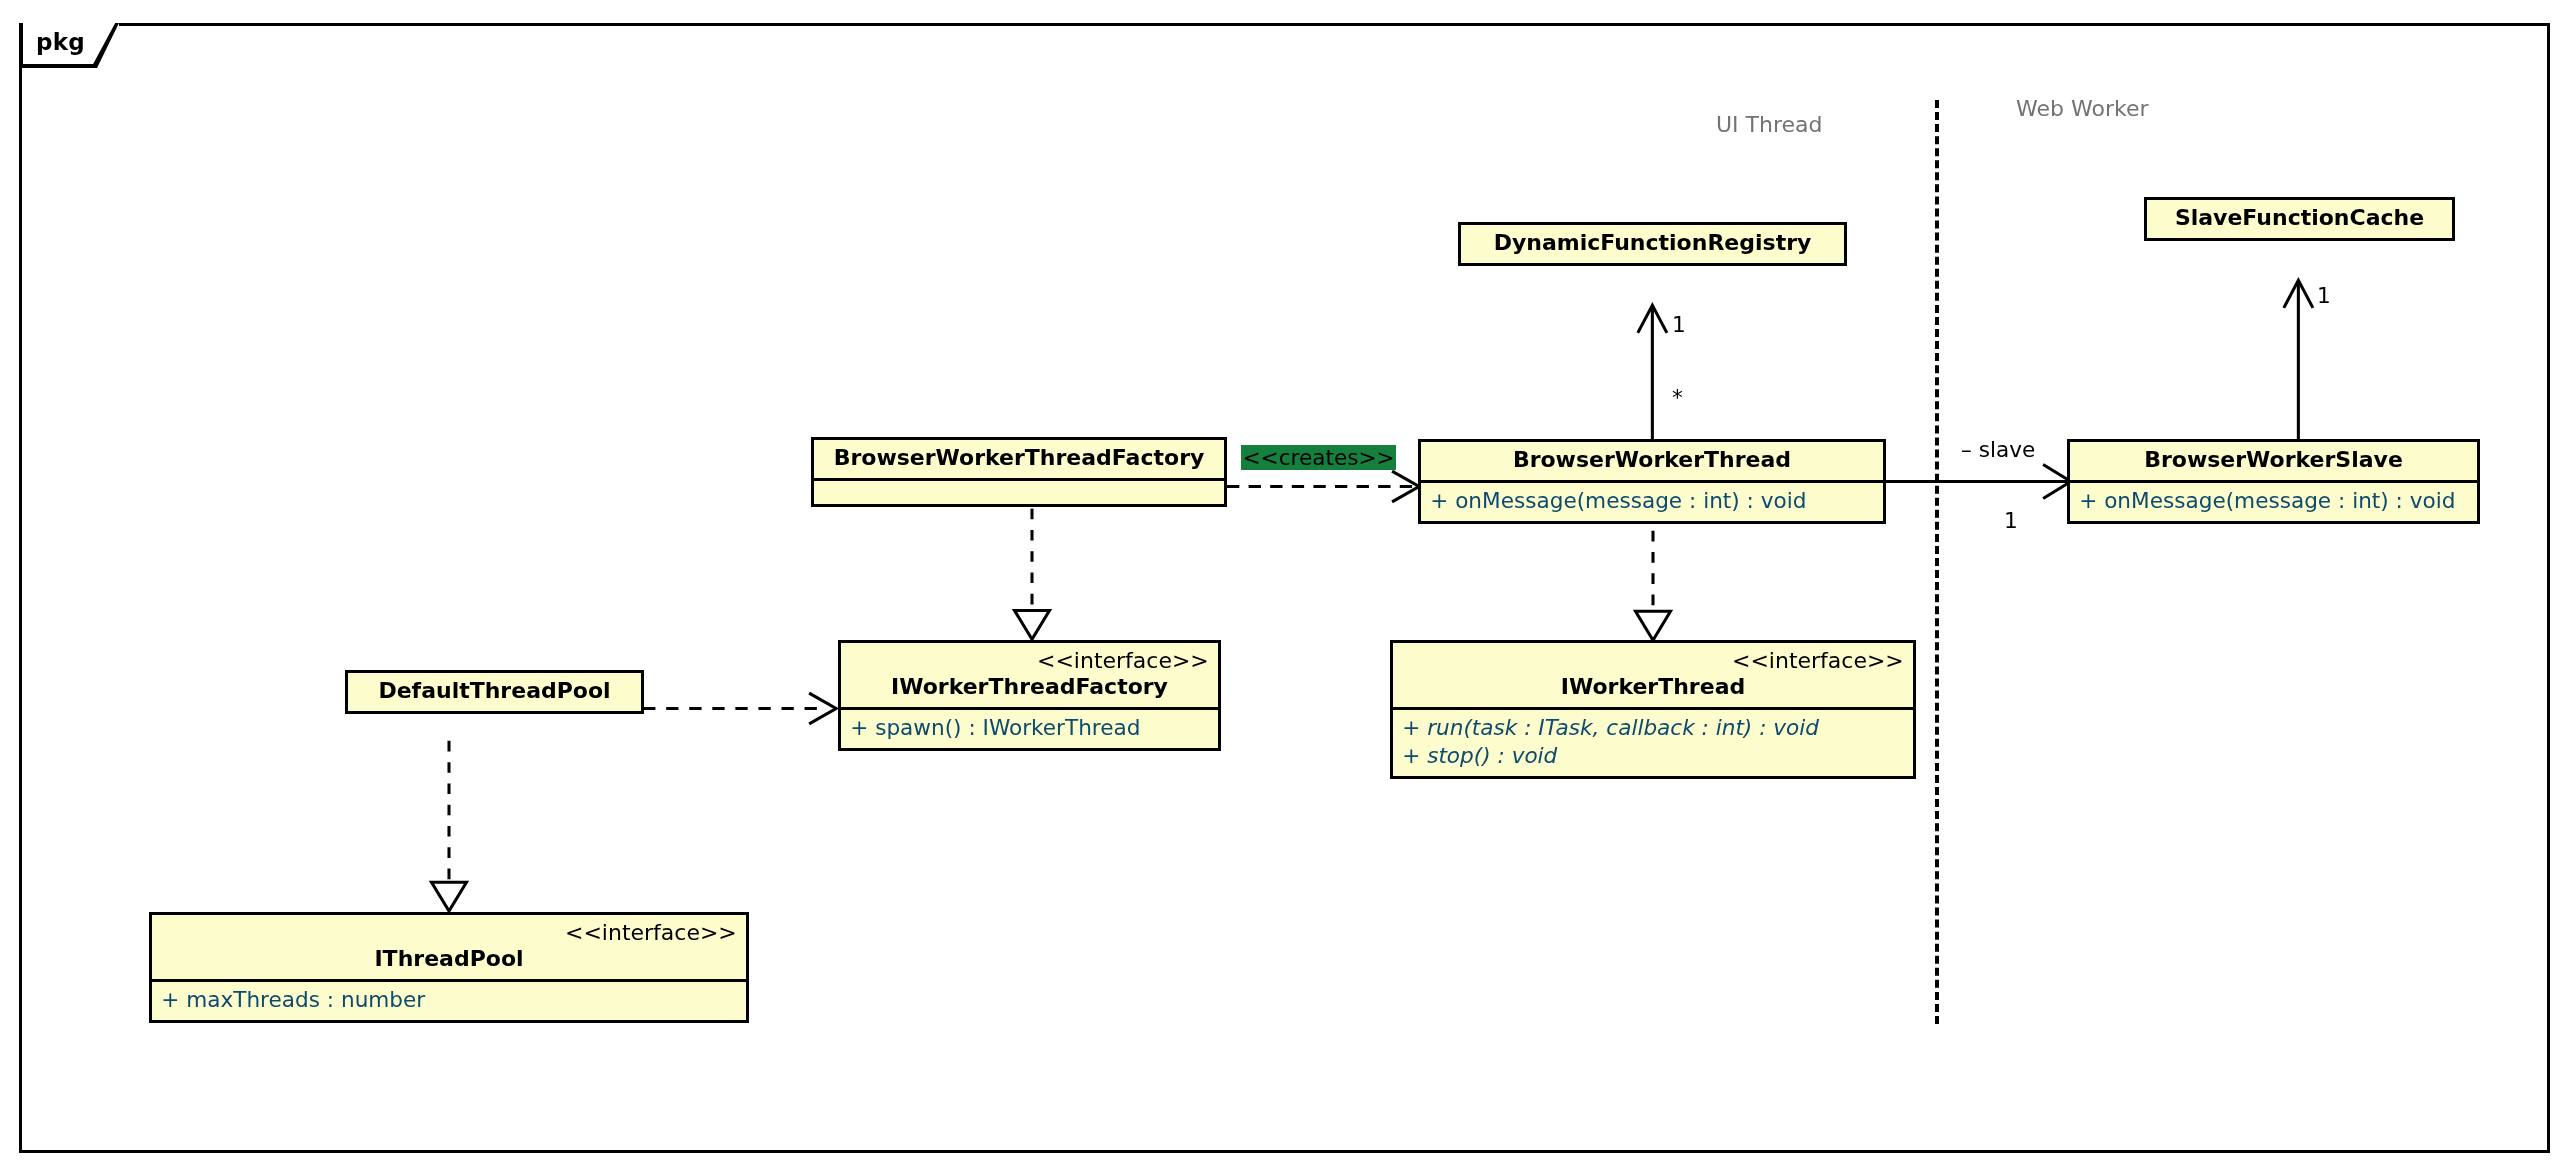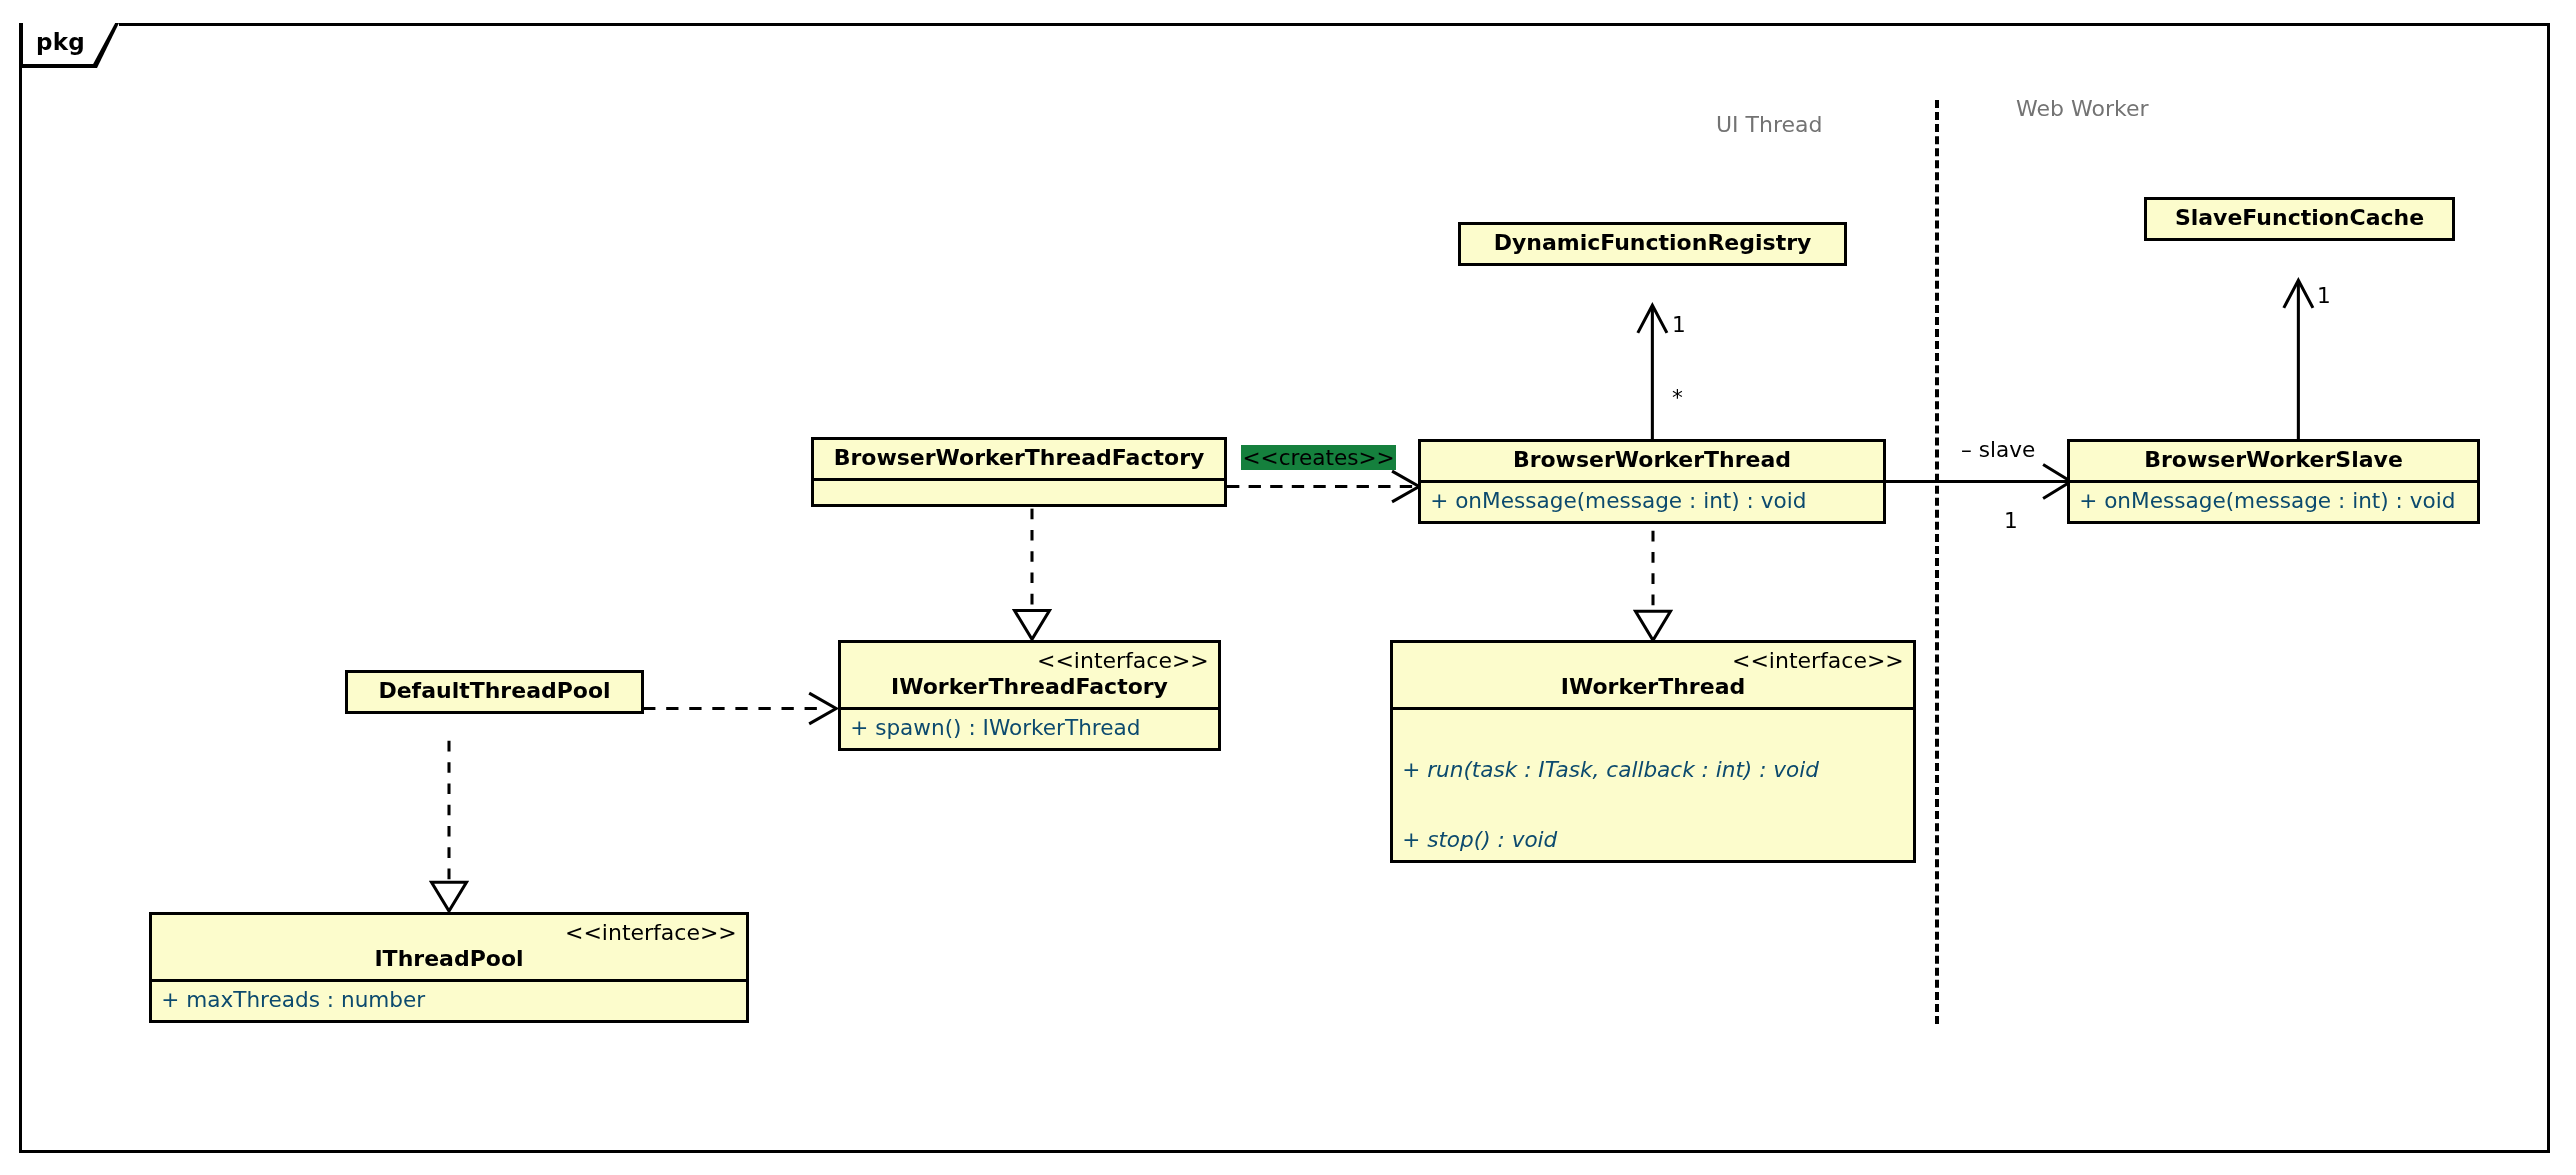--- a/index.html
+++ b/index.html
@@ -112,21 +112,21 @@
     color: #000000;
     white-space: nowrap;
   }
   .uml-member {
     text-align: left;
     font-size: 21.6px;
     line-height: 1.28;
     color: #0c4a6e;
     white-space: nowrap;
   }
-  .uml-member.italic { font-style: italic; margin-top: 42px; }
+  .uml-member.italic { font-style: italic; }
   .uml-compartment.empty { height: 26px; }
 
   
   #box-dynamic-function-registry { left: 1458px; top: 222px;  width: 389px;  }
   #box-slave-function-cache      { left: 2144px; top: 197px;  width: 311px;  }
   #box-browser-worker-thread     { left: 1418px; top: 439px;  width: 468px;  }
   #box-browser-worker-slave      { left: 2067px; top: 439px;  width: 413px;  }
   #box-bwt-factory               { left: 811px; top: 437px;  width: 416px;  }
   #box-iworkerthreadfactory      { left: 838px; top: 640px;  width: 383px;  }
   #box-iworkerthread             { left: 1390px; top: 640px;  width: 526px;  }

